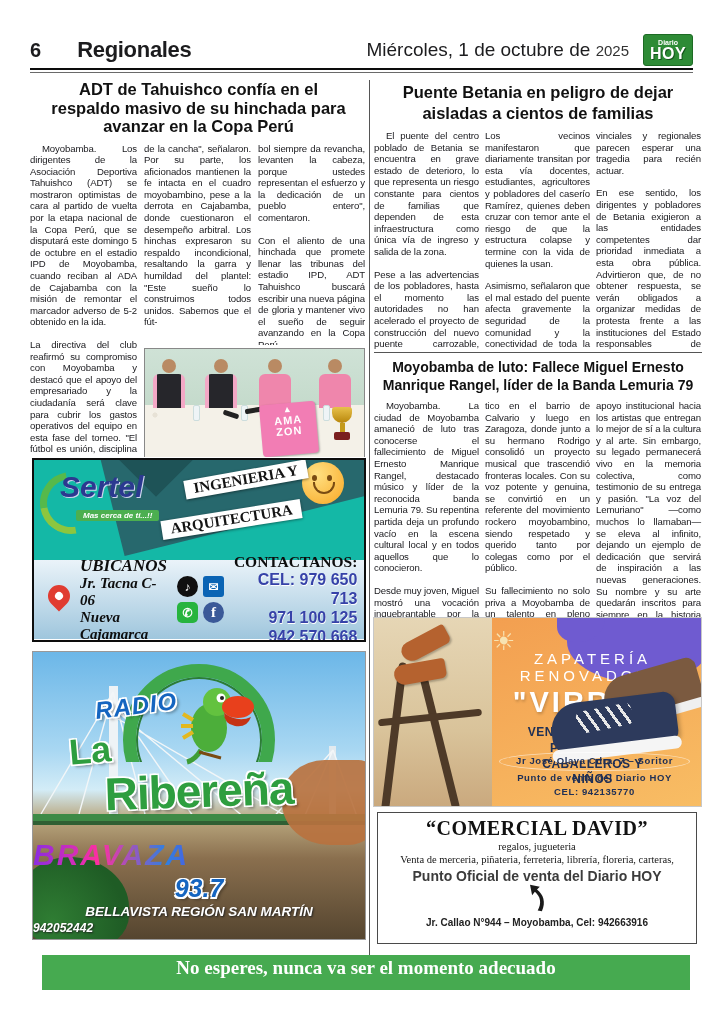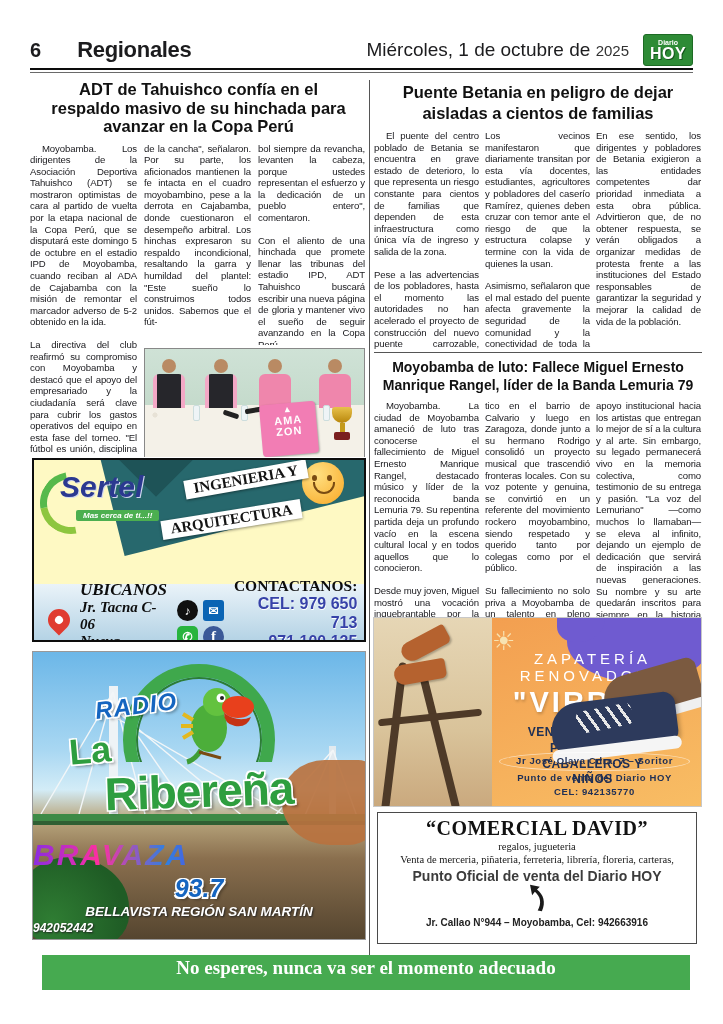--- a/index.html
+++ b/index.html
@@ -57,21 +57,21 @@
   .art-puente .body3{gap:6px;height:222px;}
   .art-puente .bcol{width:105px;flex:none;}
   .h-rule{position:absolute;left:374px;top:352px;width:328px;border-top:1px solid #555;}
   .art-luto{position:absolute;left:374px;top:358px;width:328px;}
   .art-luto .headline{font-size:14px;line-height:18px;margin:0 4px 6px;}
   .art-luto .body3{gap:6px;height:219px;}
   .art-luto .bcol{width:105px;flex:none;}
   
   .ad-sertel{position:absolute;left:32px;top:458px;width:334px;height:184px;border:2.5px solid #0d0d0d;
              box-sizing:border-box;background:#fff;overflow:hidden;}
-  .s-top{position:relative;height:124px;background:#fef9c3;overflow:hidden;}
+  .s-top{position:relative;height:100px;background:#14b8a6;overflow:hidden;}
   .s-teal{position:absolute;right:-70px;top:-72px;width:330px;height:130px;background:#27686d;transform:rotate(-14deg);}
   .s-teal2{position:absolute;left:96px;top:-26px;width:52px;height:52px;background:#1e5357;transform:rotate(45deg);}
   .s-emoji{position:absolute;right:20px;top:2px;width:42px;height:42px;border-radius:50%;
            background:radial-gradient(circle at 35% 30%,#ffe082,#f9a825);}
   .s-emoji:before{content:"";position:absolute;left:10px;top:13px;width:5px;height:6px;border-radius:50%;
            background:#7a4b12;box-shadow:15px 0 0 #7a4b12;}
   .s-emoji:after{content:"";position:absolute;left:11px;top:20px;width:18px;height:10px;border:2.5px solid #7a4b12;
            border-top:none;border-radius:0 0 12px 12px;}
   .s-logo{position:absolute;left:12px;top:10px;z-index:2;}
   .s-arc{position:absolute;left:-6px;top:2px;width:48px;height:48px;border-radius:50%;border:7px solid transparent;
@@ -255,20 +255,21 @@
     <div class="body3">
       <div class="bcol">
         <p class="bp indent">El puente del centro poblado de Betania se encuentra en grave estado de deterioro, lo que representa un riesgo constante para cientos de familias que dependen de esta infraestructura como única vía de ingreso y salida de la zona.</p>
         <p class="bp">Pese a las advertencias de los pobladores, hasta el momento las autoridades no han acelerado el proyecto de construcción del nuevo puente carrozable, dejando a la población en una situación de vulnerabilidad.</p>
       </div>
       <div class="bcol">
         <p class="bp">Los vecinos manifestaron que diariamente transitan por esta vía docentes, estudiantes, agricultores y pobladores del caserío Ramírez, quienes deben cruzar con temor ante el riesgo de que la estructura colapse y termine con la vida de quienes la usan.</p>
         <p class="bp">Asimismo, señalaron que el mal estado del puente afecta gravemente la seguridad de la comunidad y la conectividad de toda la zona rural, denunciando que las autoridades locales, pro-</p>
       </div>
       <div class="bcol">
+        <p class="bp">vinciales y regionales parecen esperar una tragedia para recién actuar.</p>
         <p class="bp">En ese sentido, los dirigentes y pobladores de Betania exigieron a las entidades competentes dar prioridad inmediata a esta obra pública. Advirtieron que, de no obtener respuesta, se verán obligados a organizar medidas de protesta frente a las instituciones del Estado responsables de garantizar la seguridad y mejorar la calidad de vida de la población.</p>
       </div>
     </div>
   </div>
 
   <div class="h-rule"></div>
 
   <div class="art-luto">
     <div class="headline">Moyobamba de luto: Fallece Miguel Ernesto Manrique Rangel, líder de la Banda Lemuria 79</div>
     <div class="body3">

